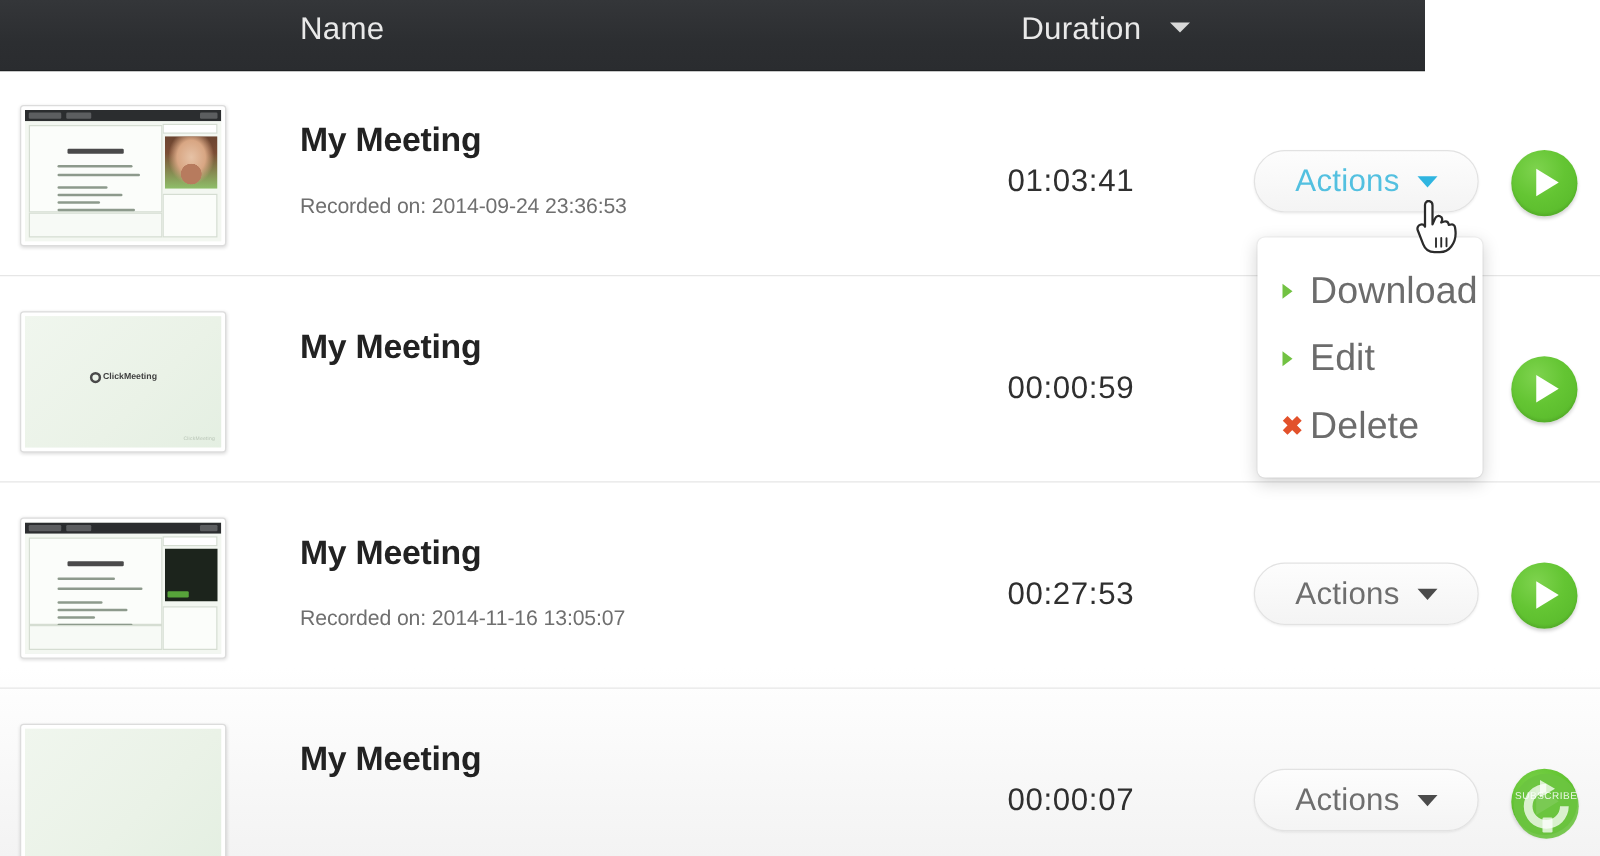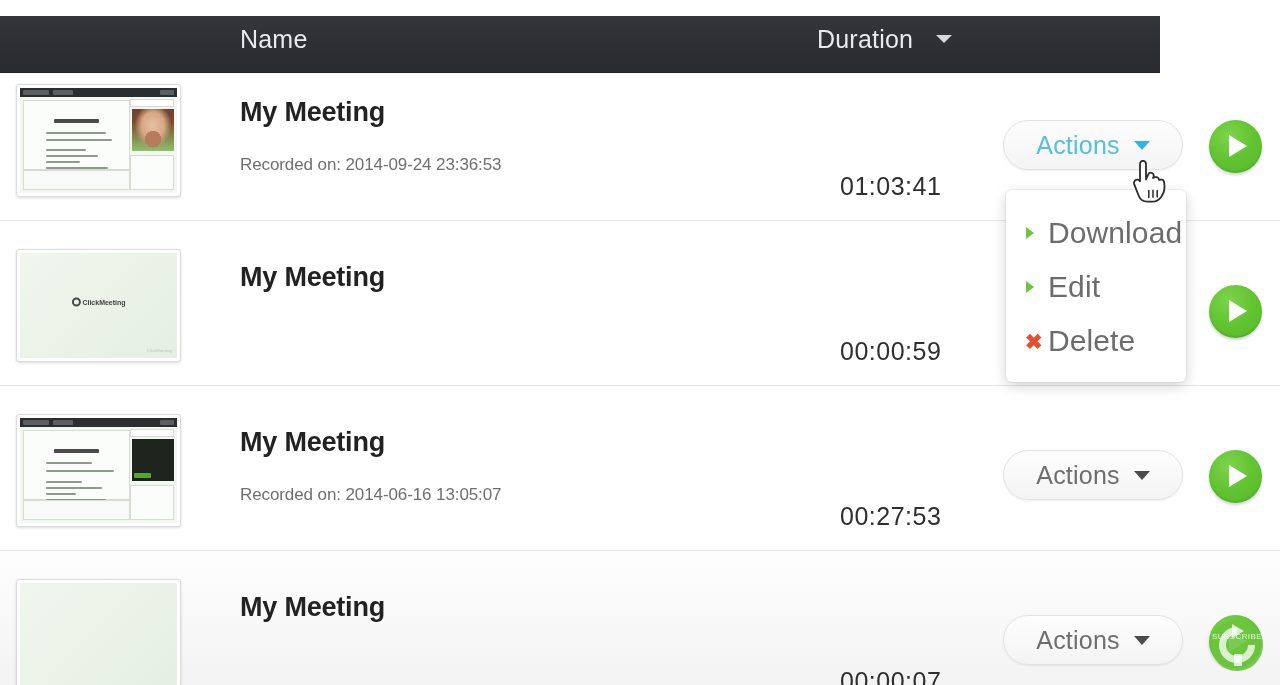--- a/index.html
+++ b/index.html
@@ -18,26 +18,25 @@
     position: relative;
     width: 1280px;
     height: 685px;
     background: linear-gradient(to bottom, #ffffff 0%, #ffffff 78%, #f3f3f3 100%);
     overflow: hidden;
   }
 
   
   .table-header {
     position: absolute;
-    left: 0; top: 16px;
+    left: 0; top: 0;
     width: 1140px;
     height: 56px;
     background: linear-gradient(to bottom, #343639 0%, #2c2e31 60%, #2a2c2f 100%);
     border-bottom: 1px solid #1f2123;
-    padding-left: 20px;
   }
   .th {
     position: absolute;
     color: #e9e9e9;
     font-size: 25px;
     letter-spacing: 0.2px;
     top: 9px;
     white-space: nowrap;
   }
   .th-name { left: 240px; }
@@ -172,26 +171,25 @@
   .row-sub {
     position: absolute;
     left: 240px;
     top: 99px;
     font-size: 17px;
     color: #6f6f6f;
     letter-spacing: -0.1px;
   }
   .row-duration {
     position: absolute;
-    left: 840px;
+    left: 806px;
     top: 75px;
     font-size: 25px;
     color: #2f2f2f;
     letter-spacing: 0.5px;
-    margin-top: 41px;
   }
 
   
   .actions-btn {
     position: absolute;
     left: 1003px;
     top: 64px;
     width: 180px;
     height: 50px;
     border-radius: 25px;
@@ -415,21 +413,21 @@
             <div class="tb-lower"></div>
             <div class="tb-search"></div>
             <div class="tb-cam dark">
               <span class="tb-cam-badge"></span>
             </div>
             <div class="tb-panel tb-chat"></div>
           </div>
         </div>
       </div>
       <div class="row-name">My Meeting</div>
-      <div class="row-sub">Recorded on: 2014-06-16 13:05:07</div>
+      <div class="row-sub">Recorded on: 2014-11-16 13:05:07</div>
       <div class="row-duration">00:27:53</div>
       <div class="actions-btn">
         <span class="actions-label">Actions</span>
         <span class="actions-caret"></span>
       </div>
       <div class="play-btn">
         <span class="play-tri"></span>
       </div>
     </div>
 

